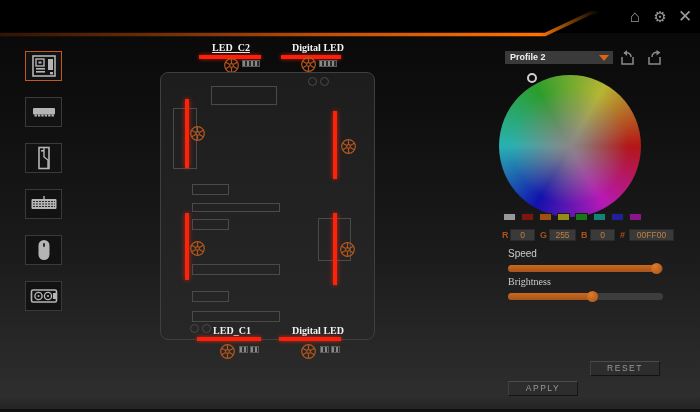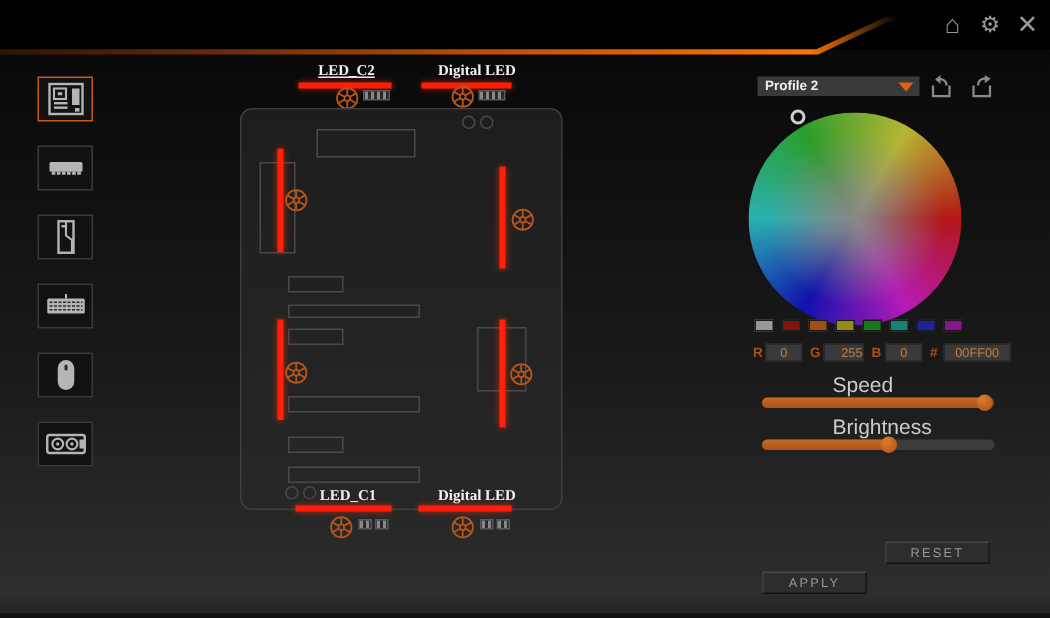--- a/index.html
+++ b/index.html
@@ -53,21 +53,21 @@
                 border-radius:50%; cursor:pointer; }
 
   .swatches { position:absolute; left:503px; top:213px; display:flex; gap:5px; }
   .swatch { width:13px; height:8px; border:1px solid #1a1a1a; cursor:pointer; }
 
   .rgbrow { position:absolute; left:502px; top:229px; height:12px; font-size:9px; }
   .rgb-letter { position:absolute; top:1px; color:#a8521a; font-weight:bold; }
   .rgb-box { position:absolute; top:0; height:12px; background:#3a3a3a; border:1px solid #2a2a2a;
              color:#bf8040; text-align:center; font-size:8.5px; line-height:11px; }
 
-  .slider-label { position:absolute; color:#cccccc; font-size:14px;margin-left:47px; }
+  .slider-label { position:absolute; color:#cccccc; font-size:10px; }
   .slider { position:absolute; width:155px; height:7px; background:#3d3d3d; border-radius:4px; }
   .slider-fill { position:relative; height:7px; background:linear-gradient(180deg,#c96a20,#a8531a); border-radius:4px; }
   .slider-knob { position:absolute; right:-5px; top:-2px; width:11px; height:11px; border-radius:50%;
                  background:radial-gradient(circle at 35% 30%, #e07a28, #a8531a); cursor:pointer; }
 
   .btn { position:absolute; width:70px; height:15px; background:#2d2d2d; color:#999;
          border-top:1px solid #4a4a4a; border-left:1px solid #404040;
          border-right:1px solid #161616; border-bottom:1px solid #121212;
          font-size:8.5px; letter-spacing:1.5px; text-align:center; line-height:13px; cursor:pointer; }
   .bottomedge { position:absolute; left:0; bottom:0; width:700px; height:3px; background:#101010; }
@@ -334,35 +334,35 @@
     <div class="swatch" style="background: rgb(21, 122, 21);"></div>
     <div class="swatch" style="background: rgb(20, 130, 118);"></div>
     <div class="swatch" style="background: rgb(32, 33, 154);"></div>
     <div class="swatch" style="background: rgb(138, 21, 138);"></div>
   </div>
 
   <div class="rgbrow">
     <span class="rgb-letter" style="left:0px;">R</span>
     <span class="rgb-box" style="left:8px;  width:25px;">0</span>
     <span class="rgb-letter" style="left:38px;">G</span>
-    <span class="rgb-box" style="left:47px; width:27px;text-align:right;">255</span>
+    <span class="rgb-box" style="left:47px; width:27px;">255</span>
     <span class="rgb-letter" style="left:79px;">B</span>
     <span class="rgb-box" style="left:88px; width:25px;">0</span>
     <span class="rgb-letter" style="left:118px;">#</span>
     <span class="rgb-box" style="left:127px; width:45px;">00FF00</span>
   </div>
 
   <div class="slider-label" style="left:508px; top:248px;">Speed</div>
   <div class="slider" style="left:508px; top:265px;">
     <div class="slider-fill" style="width: 96%;">
       <div class="slider-knob"></div>
     </div>
   </div>
 
-  <div class="slider-label" style="left:508px; top:276px;">Brightness</div>
+  <div class="slider-label" style="left:508px; top:276px;font-family:Liberation Serif, serif;">Brightness</div>
   <div class="slider" style="left:508px; top:293px;">
     <div class="slider-fill" style="width: 55%;">
       <div class="slider-knob"></div>
     </div>
   </div>
 
   <div class="btn" style="left:508px; top:381px;">APPLY</div>
   <div class="btn" style="left:590px; top:361px;">RESET</div>
 
   <div class="bottomedge"></div>

